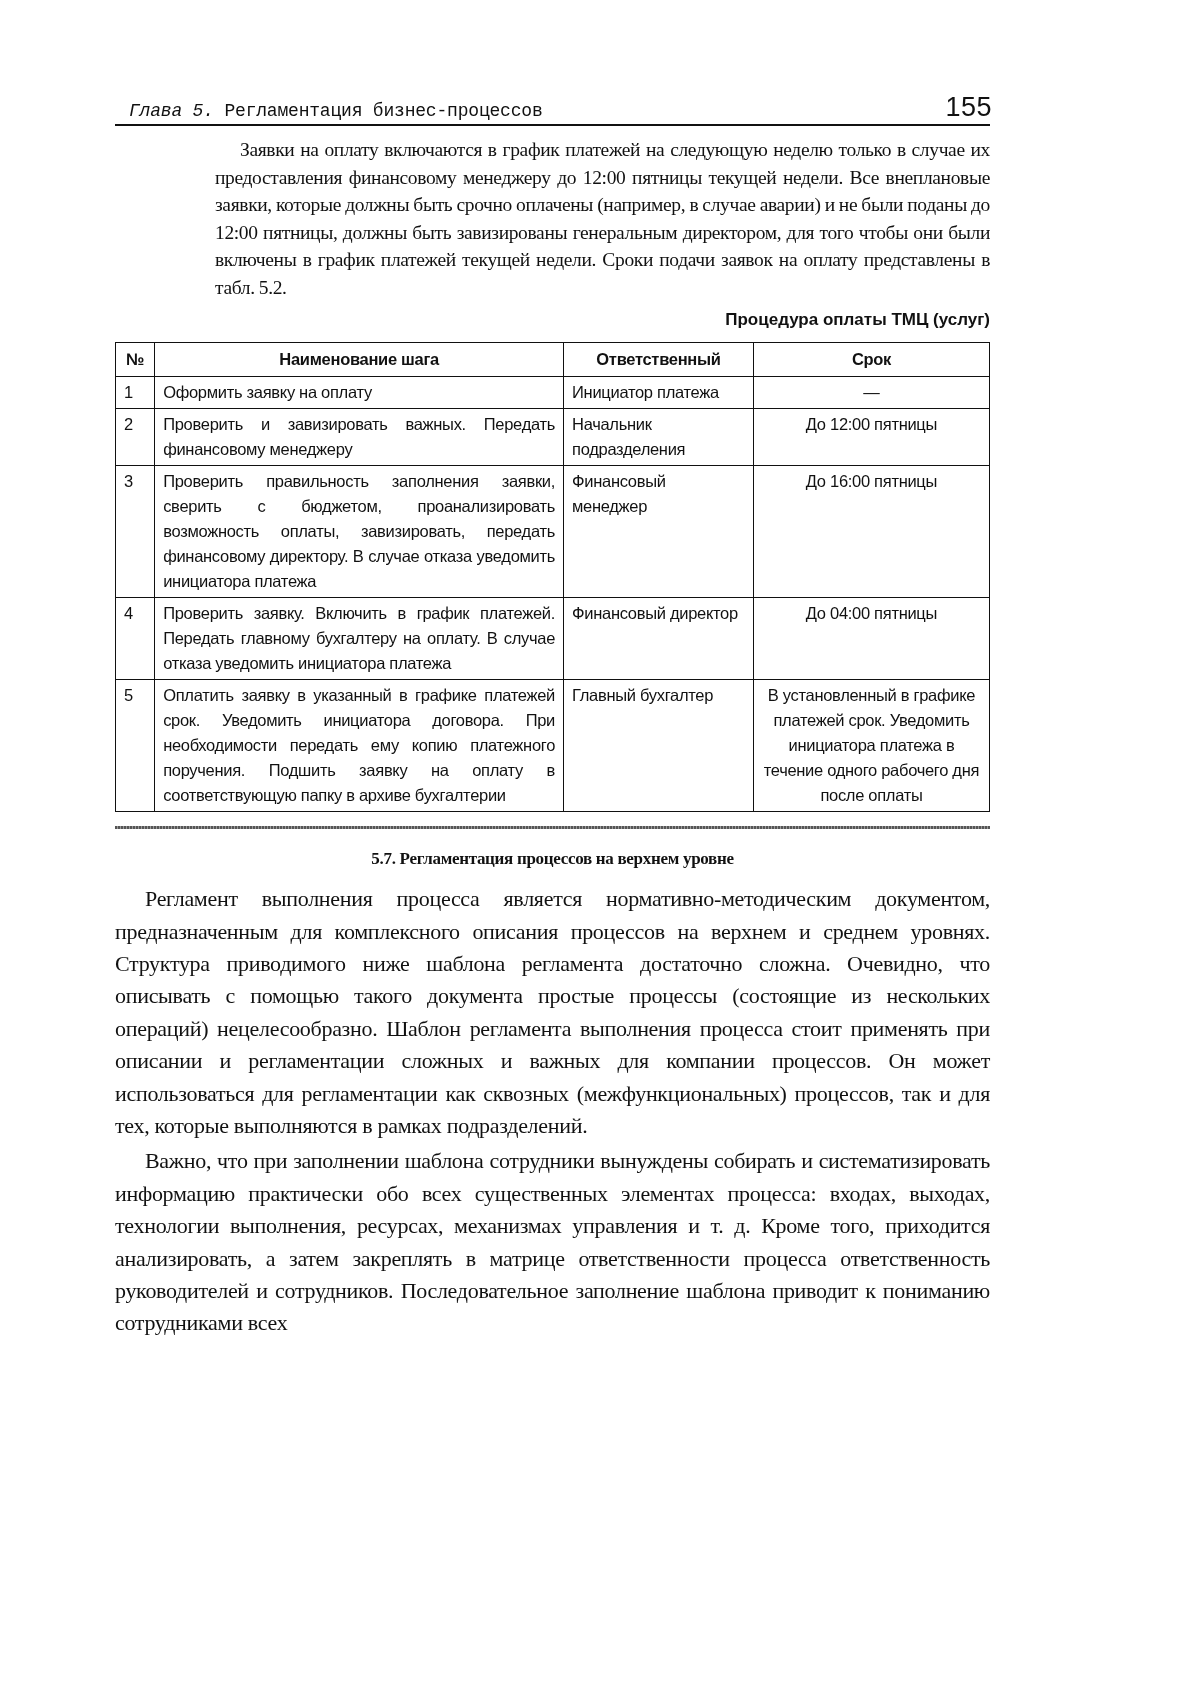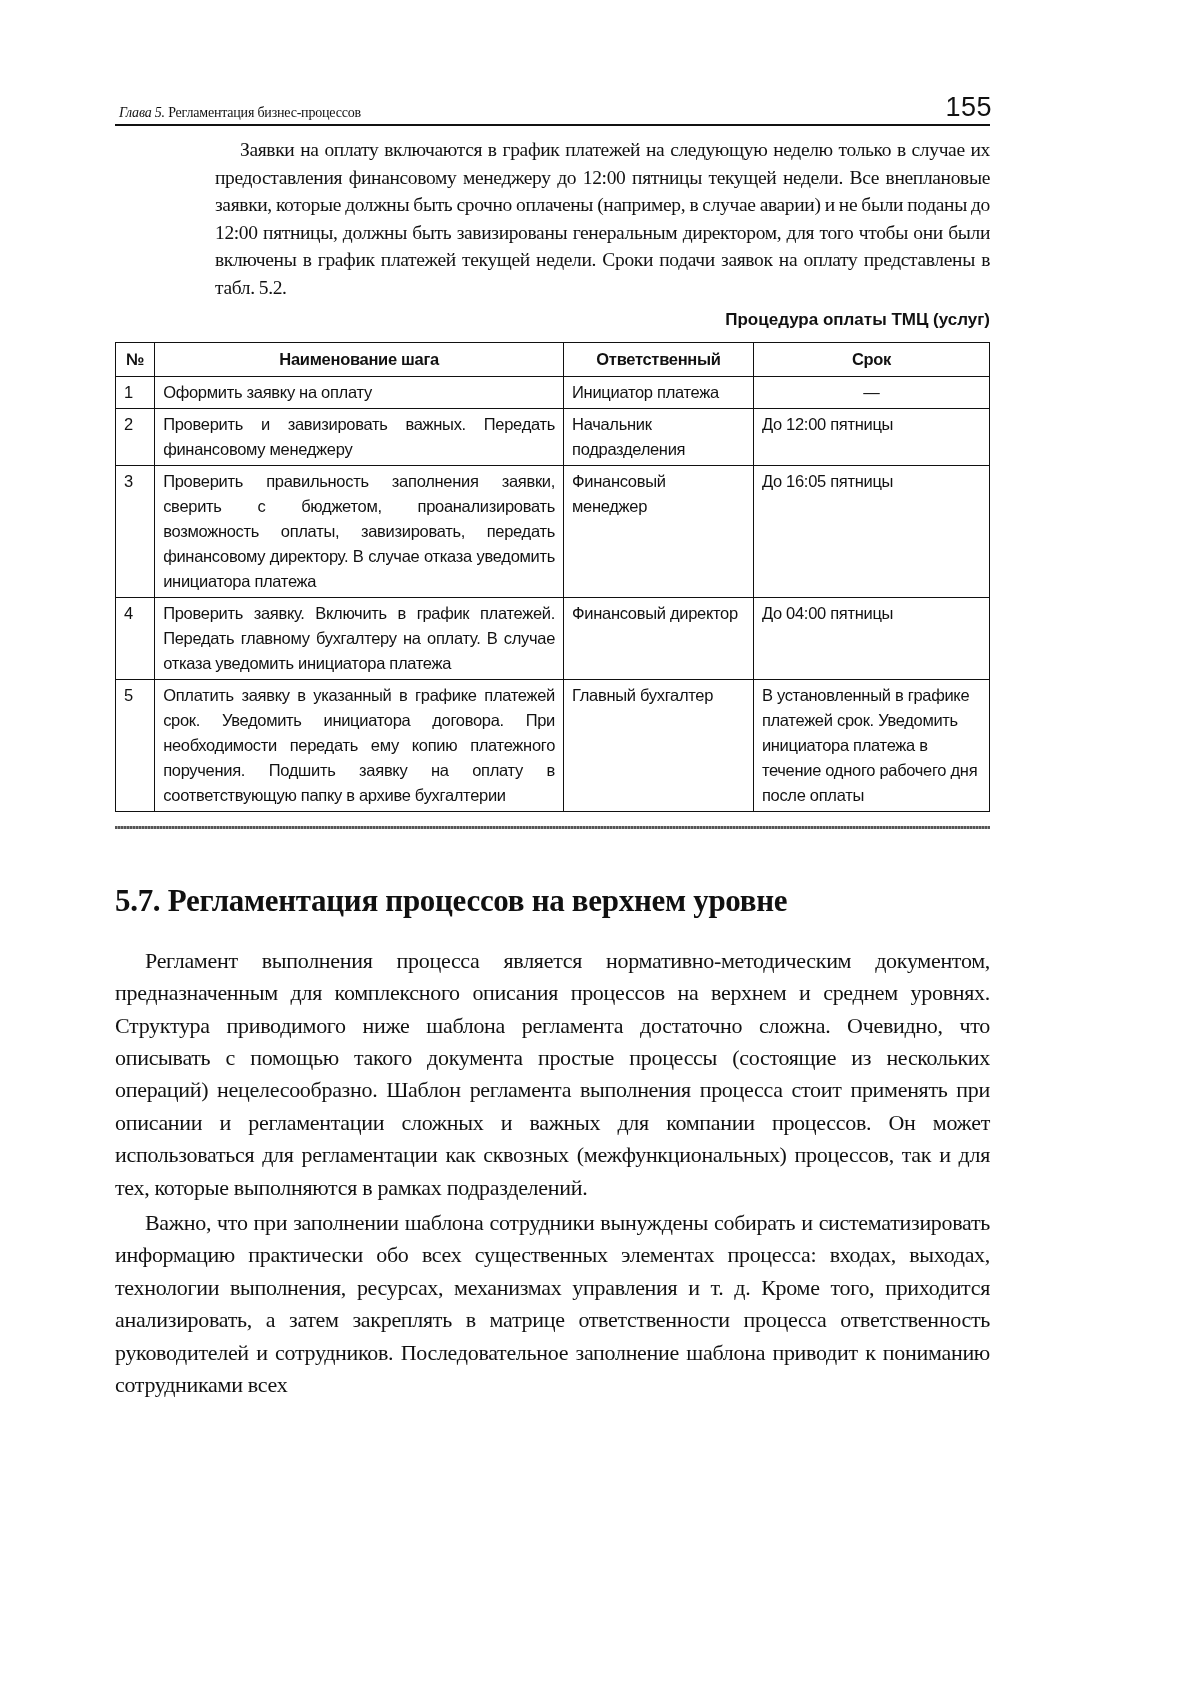--- a/index.html
+++ b/index.html
@@ -21,24 +21,24 @@
       width: 875px;
     }
     
     .running-header {
       position: relative;
       height: 36px;
       border-bottom: 2px solid #111;
     }
     .running-header .chapter {
       position: absolute;
-      left: 4px;
+      left: 14px;
       bottom: 3px;
-      font-family: Liberation Serif, serif;
-      font-size: 14px;
+      font-family: Liberation Mono, monospace;
+      font-size: 18px;
       letter-spacing: -0.2px;
     }
     .running-header .chapter .chap-label { font-style: italic; }
     .running-header .page-number {
       position: absolute;
       right: -2px;
       bottom: 1px;
       font-family: "Liberation Sans", sans-serif;
       font-size: 27px;
       font-weight: 400;
@@ -87,32 +87,33 @@
       text-align: left;
     }
     table.proc th {
       font-weight: bold;
       text-align: center;
       padding: 4px 8px;
     }
     table.proc td.c-num { width: 22px; padding-left: 8px; }
     table.proc td.c-step { width: 390px; text-align: justify; }
     table.proc td.c-resp { width: 172px; }
-    table.proc td.c-term { width: 218px; }
+    table.proc td.c-term { width: 218px; text-align: center; }
     table.proc td.c-term.center { text-align: center; }
     .table-bottom-rule {
       margin-top: 14px;
       height: 3px;
       background: repeating-linear-gradient(90deg, #555 0 2px, #999 2px 3px);
     }
     
     .section-title {
-      margin-top: 54px;
+      margin-top: 20px;
+      text-align: center;
       font-family: "Liberation Serif", serif;
-      font-size: 31px;
+      font-size: 17px;
       font-weight: bold;
       letter-spacing: -0.3px;
     }
     .body-text {
       margin-top: 0;
       font-family: "Liberation Serif", serif;
       font-size: 22px;
       line-height: 32.4px;
       text-align: justify;
       letter-spacing: -0.3px;
@@ -161,21 +162,21 @@
       <tr>
         <td class="c-num">2</td>
         <td class="c-step">Проверить и завизировать важных. Передать финансовому менеджеру</td>
         <td class="c-resp">Начальник подразделения</td>
         <td class="c-term">До 12:00 пятницы</td>
       </tr>
       <tr>
         <td class="c-num">3</td>
         <td class="c-step">Проверить правильность заполнения заявки, сверить с бюджетом, проанализировать возможность оплаты, завизировать, передать финансовому директору. В случае отказа уведомить инициатора платежа</td>
         <td class="c-resp">Финансовый менеджер</td>
-        <td class="c-term">До 16:05 пятницы</td>
+        <td class="c-term">До 16:00 пятницы</td>
       </tr>
       <tr>
         <td class="c-num">4</td>
         <td class="c-step">Проверить заявку. Включить в график платежей. Передать главному бухгалтеру на оплату. В случае отказа уведомить инициатора платежа</td>
         <td class="c-resp">Финансовый директор</td>
         <td class="c-term">До 04:00 пятницы</td>
       </tr>
       <tr>
         <td class="c-num">5</td>
         <td class="c-step">Оплатить заявку в указанный в графике платежей срок. Уведомить инициатора договора. При необходимости передать ему копию платежного поручения. Подшить заявку на оплату в соответствующую папку в архиве бухгалтерии</td>

